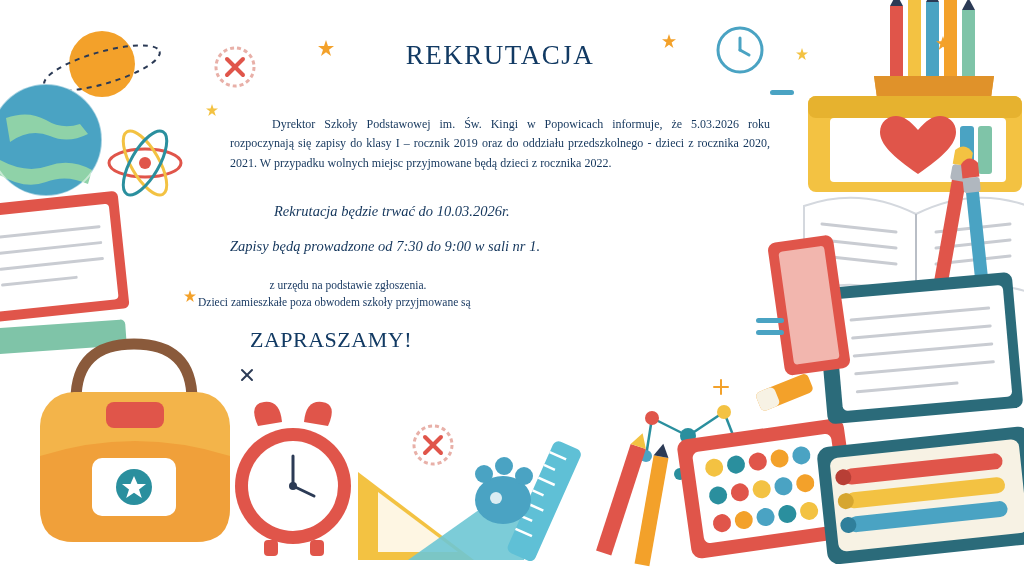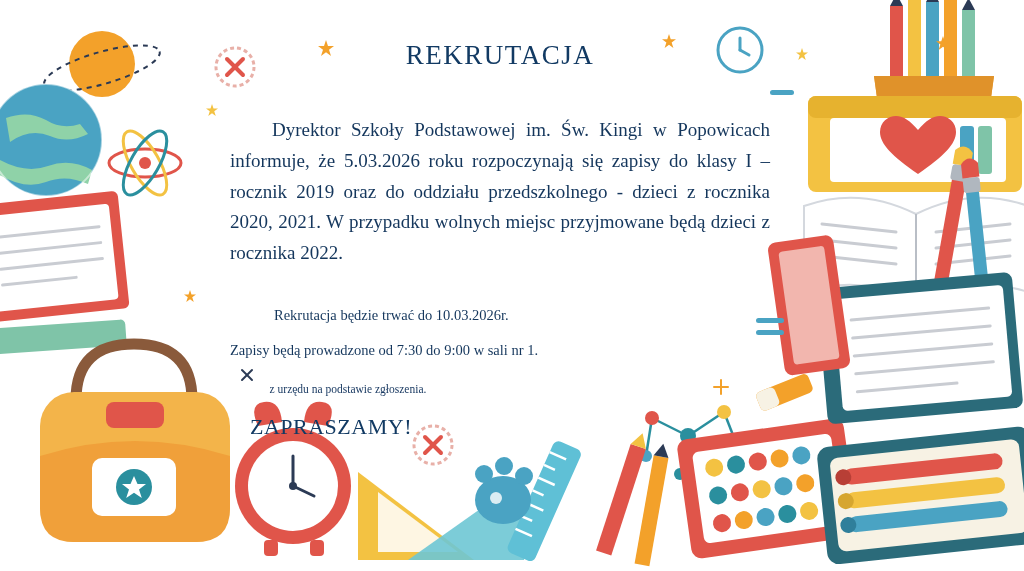--- a/index.html
+++ b/index.html
@@ -29,34 +29,35 @@
     text-align: center;
   }
   #title {
     font-size: 27px;
     letter-spacing: 1.5px;
     color: #123a63;
     margin-bottom: 44px;
     font-family: "Liberation Serif", serif;
   }
   .para {
-    font-size: 19px;
+    font-size: 12px;
     line-height: 1.62;
     color: #14365c;
     text-align: justify;
     text-indent: 42px;
-    margin: 8px auto;
+    margin: 0 auto;
     width: 540px;
   }
   .line {
     font-size: 14.5px;
     color: #14365c;
     text-align: left;
     width: 540px;
     margin: 0 auto;
+    font-style: italic;
   }
   .gap-a { height: 30px; }
   .gap-b { height: 18px; }
   .gap-c { height: 22px; }
   #small-block {
     width: 300px;
     margin-left: 8px;
     font-size: 11.5px;
     line-height: 1.45;
     color: #1b3b63;
@@ -454,18 +455,19 @@
 
     <div class="gap-a"></div>
     <div class="line" style="padding-left:44px;">Rekrutacja będzie trwać do 10.03.2026r.</div>
 
     <div class="gap-b"></div>
     <div class="line">Zapisy będą prowadzone od 7:30 do 9:00 w sali nr 1.</div>
 
     <div class="gap-c"></div>
     <div id="small-block">
       <div>z urzędu na podstawie zgłoszenia.</div>
+      <div class="sb-left">Dzieci zamieszkałe poza obwodem szkoły przyjmowane są</div>
     </div>
 
     <div id="closing">ZAPRASZAMY!</div>
   </div>
 
 </div>
 
 </body></html>

